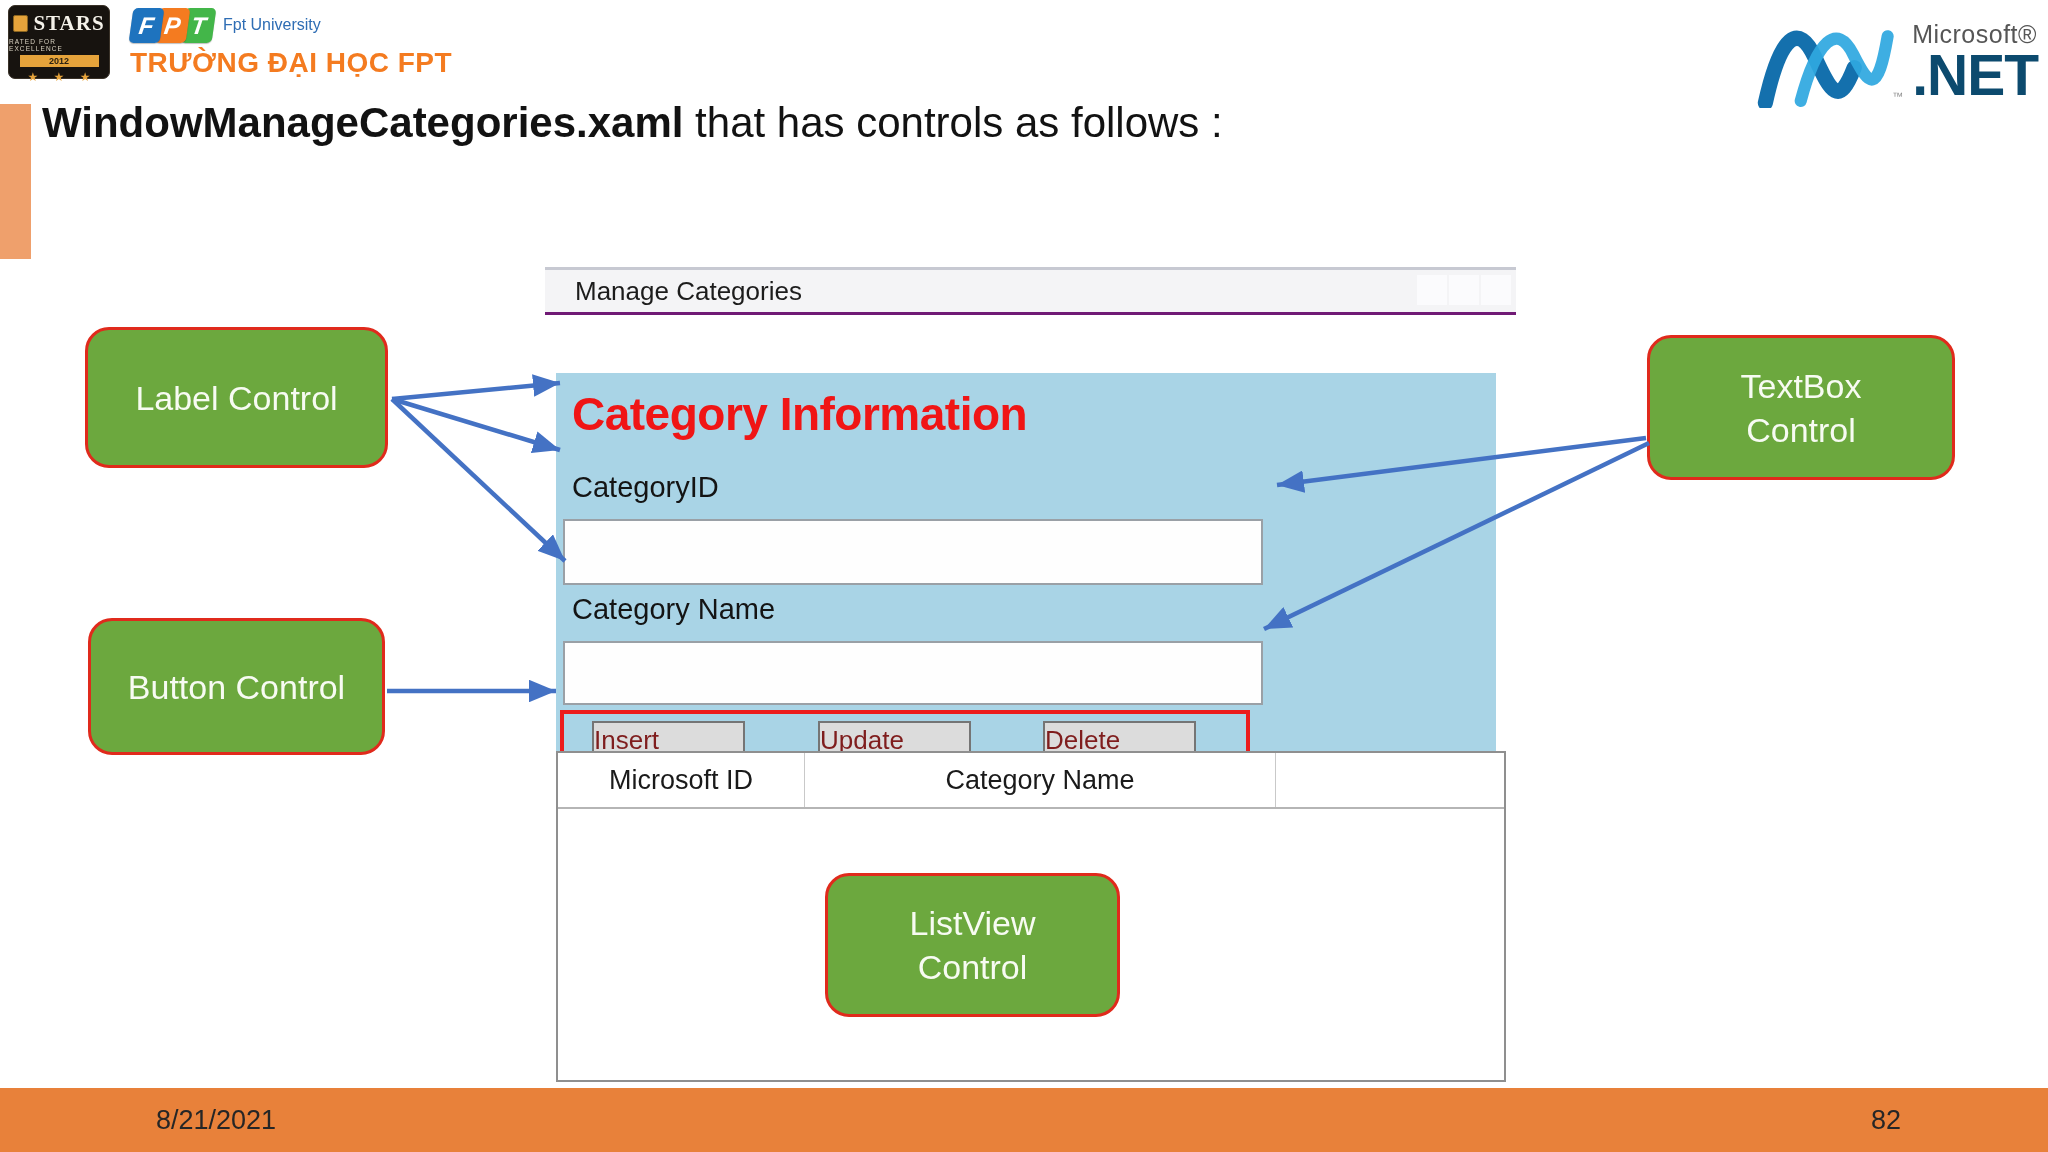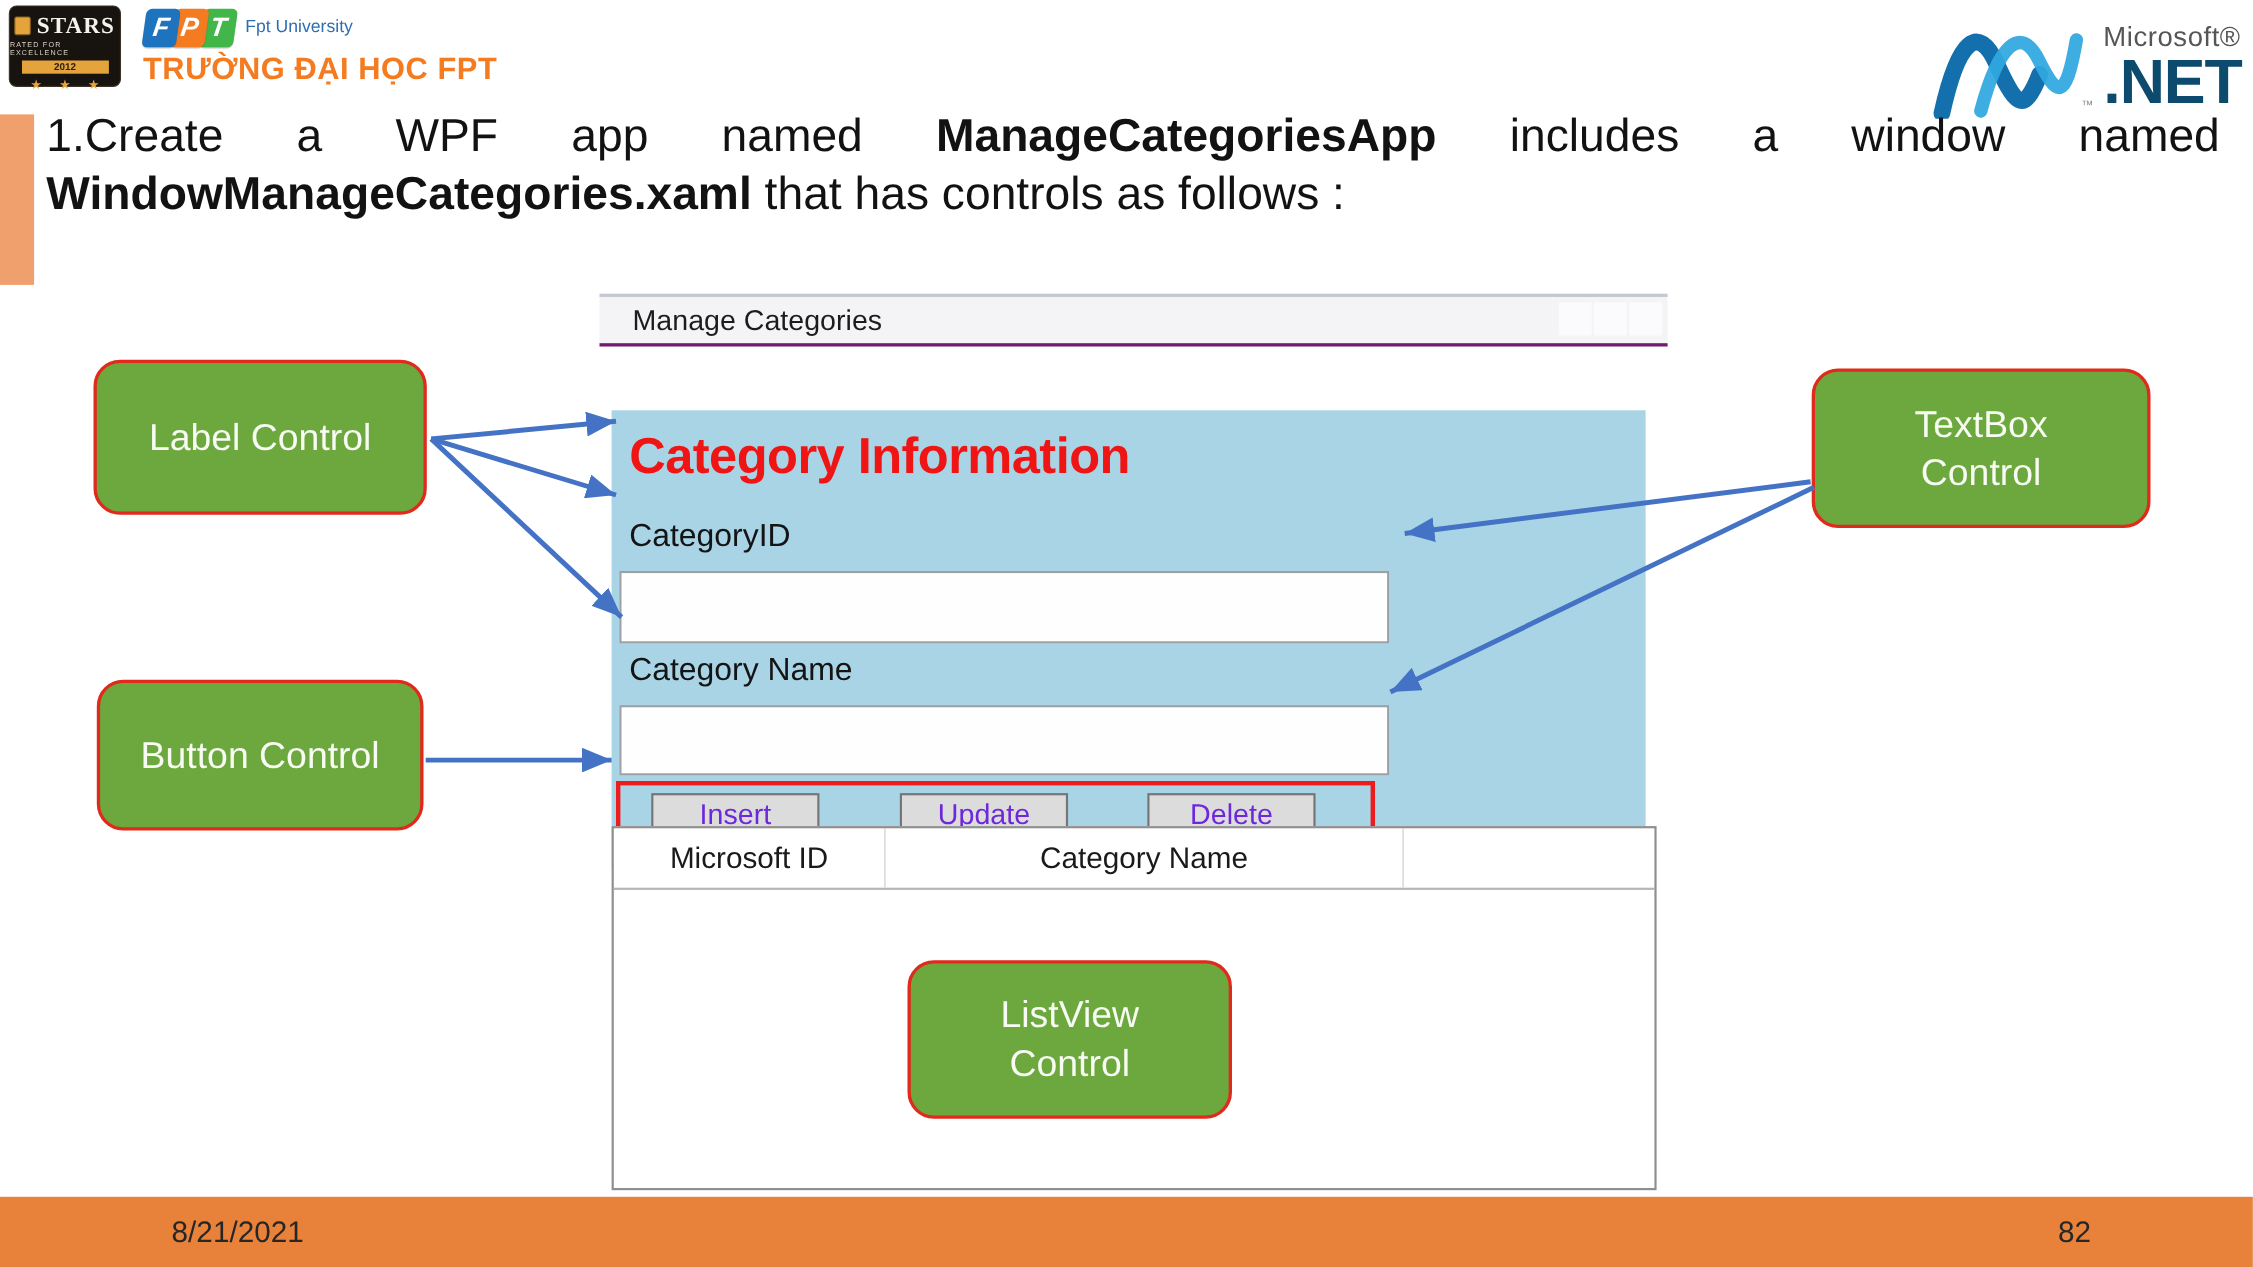--- a/index.html
+++ b/index.html
@@ -54,21 +54,21 @@
   .section-heading { position:absolute; left:16px; top:14px; font-size:46px; font-weight:700; color:#f01515; letter-spacing:-.5px; }
   .field-label { position:absolute; left:16px; font-size:29px; color:#141414; }
   .lbl-id { top:98px; }
   .lbl-name { top:220px; }
   .mock-input { position:absolute; left:7px; width:700px; height:66px; background:#fefefe;
     border:2px solid #9aa0a6; outline:none; font-size:28px; padding:0 12px; font-family:inherit; }
   .inp-id { top:146px; }
   .inp-name { top:268px; height:64px; }
   .red-outline { position:absolute; left:4px; top:337px; width:690px; height:60px; border:4px solid #ec1c1c; }
   .mock-btn { position:absolute; top:7px; width:153px; height:38px; background:#dcdcdc; border:2px solid #757575;
-    font-size:26px; color:#6d28d9; font-family:inherit; line-height:34px; text-align:center; cursor:default; }
+    font-size:26px; color:#7f1d1d; font-family:inherit; line-height:34px; text-align:left; cursor:default; }
   .btn-insert { left:28px; } .btn-update { left:254px; } .btn-delete { left:479px; }
 
   .listview { position:absolute; left:556px; top:751px; width:950px; height:331px;
     background:#ffffff; border:2px solid #8f8f8f; z-index:1; }
   .lv-header { position:absolute; left:0; top:0; width:100%; height:56px; border-bottom:2px solid #b5b5b5; display:flex; }
   .lv-col { height:100%; font-size:27px; color:#1a1a1a; display:flex; align-items:center; justify-content:center; }
   .lv-col1 { width:247px; border-right:1px solid #c9c9c9; }
   .lv-col2 { width:471px; border-right:1px solid #c9c9c9; }
   .lv-col3 { flex:1; }
 
@@ -120,21 +120,20 @@
     </svg>
     <span class="dotnet-tm">™</span>
     <div class="dotnet-text">
       <div class="dotnet-ms">Microsoft®</div>
       <div class="dotnet-net">.NET</div>
     </div>
   </div>
 
   <div class="left-accent"></div>
   <div class="heading">
-    <div class="hline1"><span>1.Create a WPF app named</span> <b>ManageCategoriesApp</b> <span>includes a window named</span></div>
     <div class="hline2"><b>WindowManageCategories.xaml</b><span> that has controls as follows :</span></div>
   </div>
 
   <div class="win-titlebar">
     <div class="win-title">Manage Categories</div>
     <div class="win-buttons">
       <div class="win-btn"></div>
       <div class="win-btn"></div>
       <div class="win-btn"></div>
     </div>

